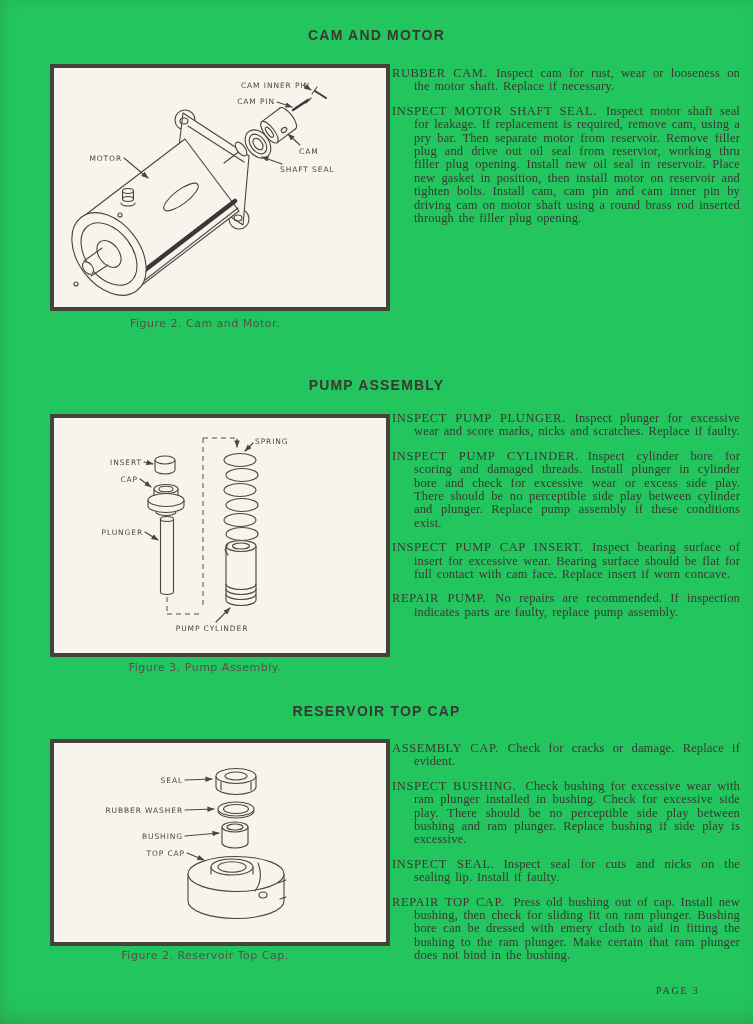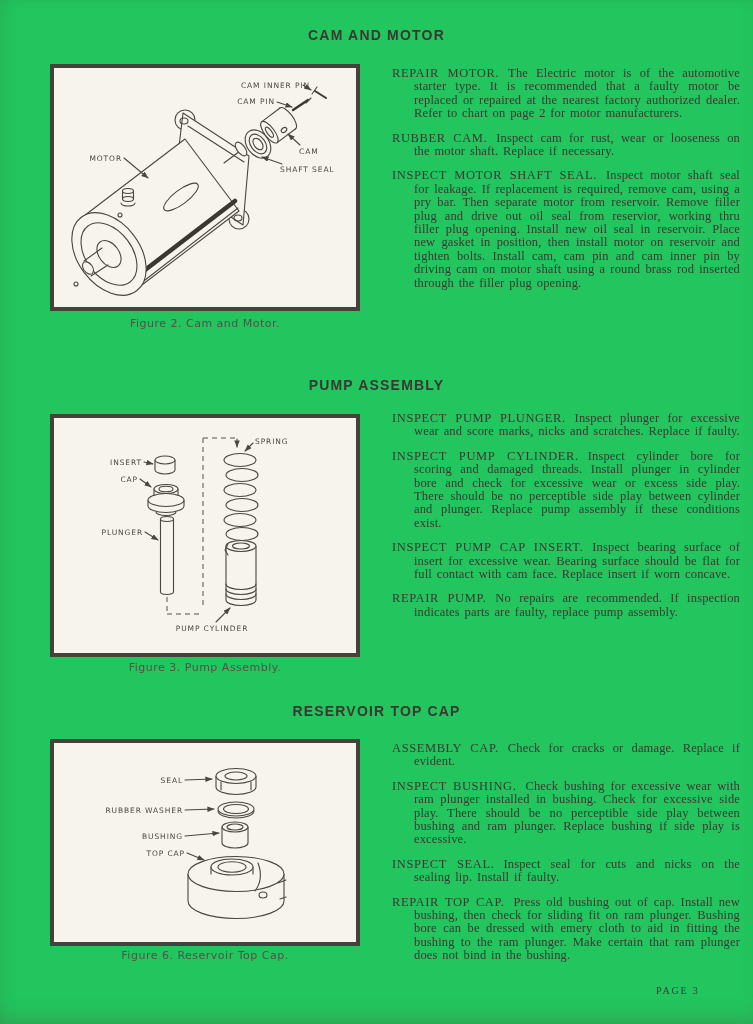--- a/index.html
+++ b/index.html
@@ -20,21 +20,21 @@
   }
   .sec-heading {
     position:absolute; left:0; width:753px;
     text-align:center;
     font-family:"Liberation Sans","DejaVu Sans",sans-serif;
     font-weight:700; font-size:14px; letter-spacing:1.2px;
     color:#3b3833;
     transform:scaleY(1.08);
   }
   .figure-box {
-    position:absolute; left:50px; width:310px;
+    position:absolute; left:50px; width:340px;
     box-sizing:border-box;
     border:4px solid #45423c;
     background:#f6f4ed;
   }
   .figure-box svg { display:block; }
   .fig-caption {
     position:absolute; left:50px; width:310px;
     text-align:center;
     font-family:"DejaVu Sans",sans-serif;
     font-size:11px; letter-spacing:.5px;
@@ -145,23 +145,20 @@
       <text class="diag-label" x="221" y="36" text-anchor="end">CAM PIN</text>
       <text class="diag-label" x="245" y="86">CAM</text>
       <text class="diag-label" x="226" y="104">SHAFT SEAL</text>
       <text class="diag-label" x="68" y="93" text-anchor="end">MOTOR</text>
     </svg>
   </div>
   <div class="fig-caption" style="top:317px">Figure 2.  Cam and Motor.</div>
 
   <div class="text-col" style="top:67px">
     <p class="para">
-      <span class="lead">REPAIR MOTOR.</span><span>The Electric motor is of the automotive starter type. It is recommended that a faulty motor be replaced or repaired at the nearest factory authorized dealer. Refer to chart on page 2 for motor manufacturers.</span>
-    </p>
-    <p class="para">
       <span class="lead">RUBBER CAM.</span><span>Inspect cam for rust, wear or looseness on the motor shaft. Replace if necessary.</span>
     </p>
     <p class="para">
       <span class="lead">INSPECT MOTOR SHAFT SEAL.</span><span>Inspect motor shaft seal for leakage. If replacement is required, remove cam, using a pry bar. Then separate motor from reservoir. Remove filler plug and drive out oil seal from reservior, working thru filler plug opening. Install new oil seal in reservoir. Place new gasket in position, then install motor on reservoir and tighten bolts. Install cam, cam pin and cam inner pin by driving cam on motor shaft using a round brass rod inserted through the filler plug opening.</span>
     </p>
   </div>
 
   <div class="sec-heading" style="top:377px">PUMP ASSEMBLY</div>
 
   <div class="figure-box" style="top:414px;height:243px">
@@ -277,21 +274,21 @@
       <path class="ln" d="M131,67 L160,66" marker-end="url(#arw)"></path>
       <path class="ln" d="M131,93 L165,90" marker-end="url(#arw)"></path>
       <path class="ln" d="M133,110 L150,117" marker-end="url(#arw)"></path>
 
       <text class="diag-label" x="129" y="40" text-anchor="end">SEAL</text>
       <text class="diag-label" x="129" y="70" text-anchor="end">RUBBER WASHER</text>
       <text class="diag-label" x="129" y="96" text-anchor="end">BUSHING</text>
       <text class="diag-label" x="131" y="113" text-anchor="end">TOP CAP</text>
     </svg>
   </div>
-  <div class="fig-caption" style="top:949px">Figure 6.  Reservoir Top Cap.</div>
+  <div class="fig-caption" style="top:949px">Figure 2.  Reservoir Top Cap.</div>
 
   <div class="text-col" style="top:742px">
     <p class="para">
       <span class="lead">ASSEMBLY CAP.</span><span>Check for cracks or damage. Replace if evident.</span>
     </p>
     <p class="para">
       <span class="lead">INSPECT BUSHING.</span><span>Check bushing for excessive wear with ram plunger installed in bushing. Check for excessive side play. There should be no perceptible side play between bushing and ram plunger. Replace bushing if side play is excessive.</span>
     </p>
     <p class="para">
       <span class="lead">INSPECT SEAL.</span><span>Inspect seal for cuts and nicks on the sealing lip. Install if faulty.</span>

